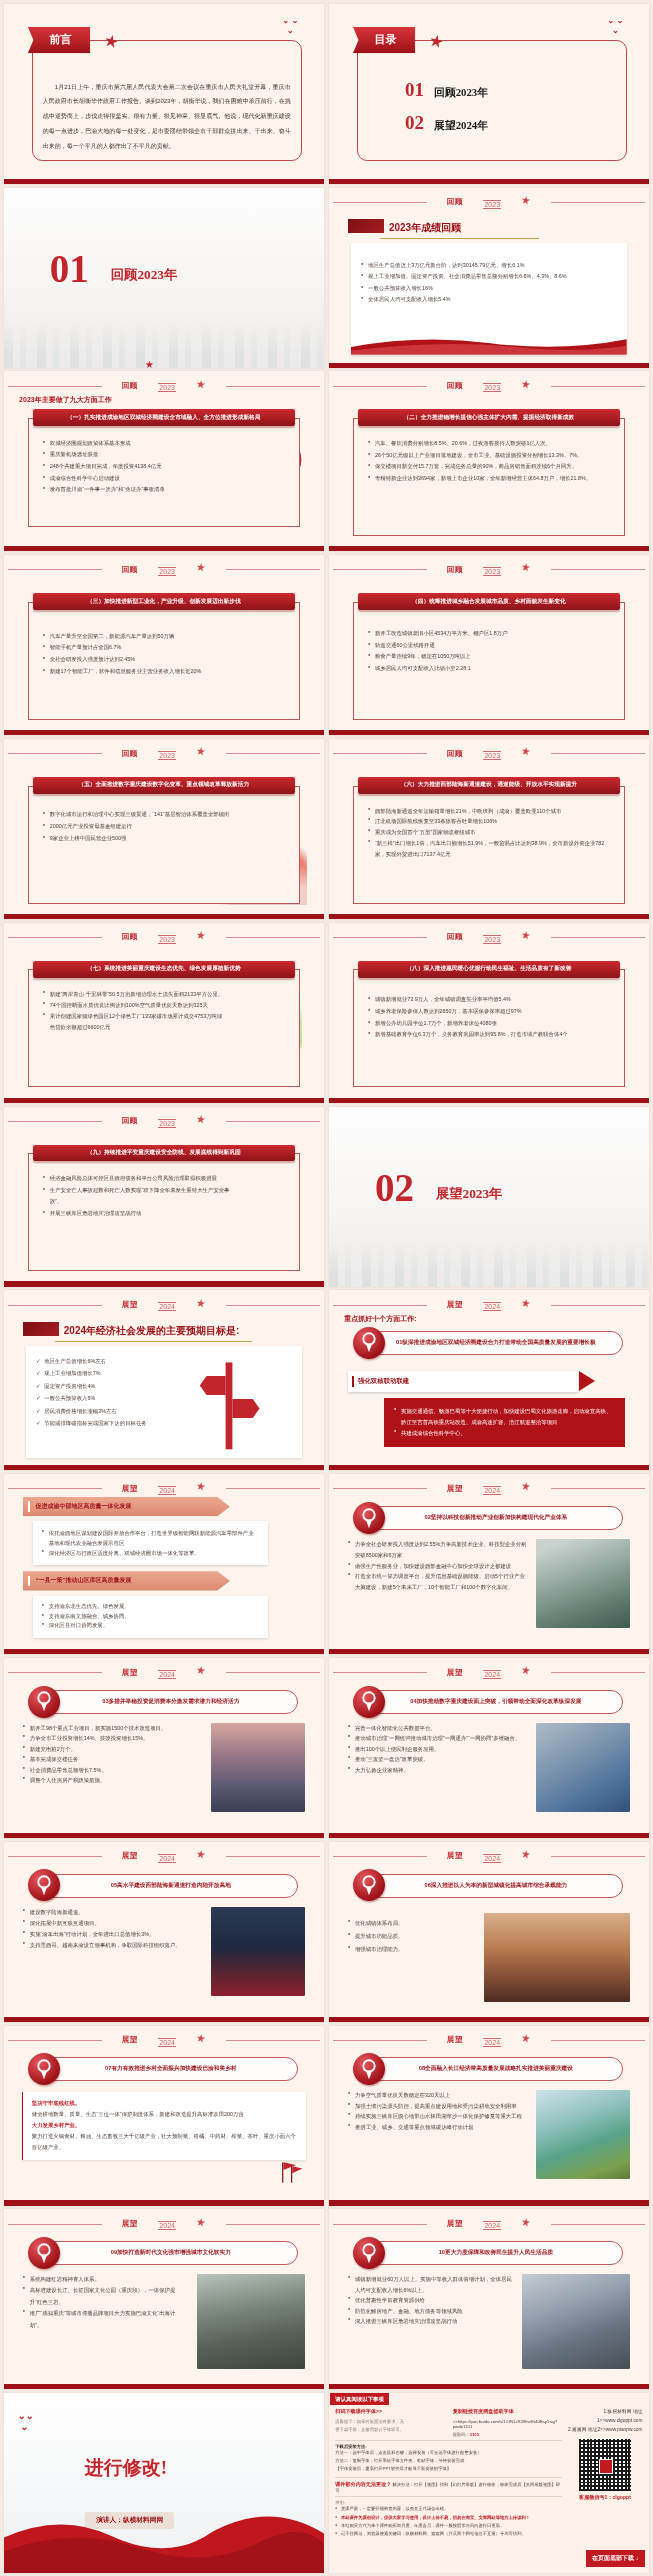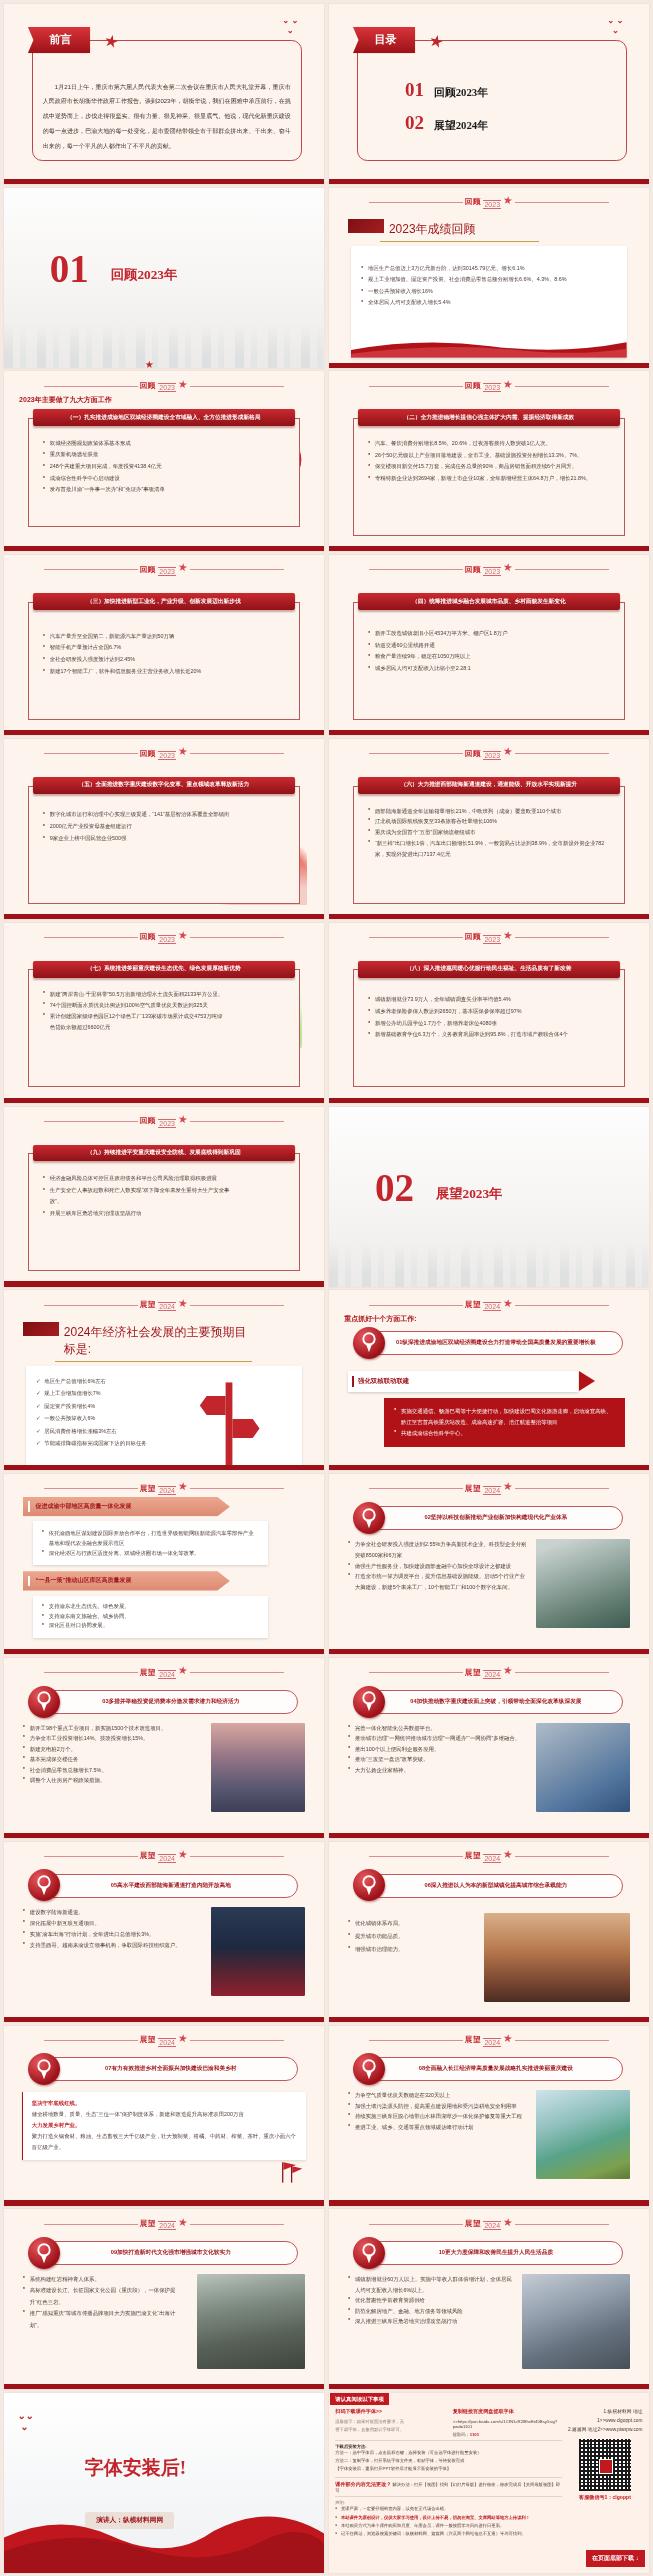--- a/index.html
+++ b/index.html
@@ -3,21 +3,21 @@
 <meta charset="utf-8">
 <style>
   html,body{margin:0;padding:0;background:#ffffff;}
   body{width:653px;font-family:"Liberation Sans",sans-serif;-webkit-font-smoothing:antialiased;}
   .page{box-sizing:border-box;width:653px;padding:3.8px;background:#f5e9e3;display:grid;
         grid-template-columns:320px 320px;gap:3.8px 5.1px;}
   .slide{position:relative;box-sizing:border-box;width:320px;height:180px;background:#fcf4ed;
          overflow:hidden;box-shadow:0 0 0 0.6px #ecdfd7;}
   .footbar{position:absolute;left:0;right:0;bottom:0;height:5.1px;background:#9e1118;}
   
-  .hdr{position:relative;display:flex;align-items:center;justify-content:center;gap:2px;padding-top:7.6px;height:14px;}
+  .hdr{position:relative;display:flex;align-items:center;justify-content:center;gap:20px;padding-top:7.6px;height:14px;}
   .hline{width:94px;height:0.6px;background:#d98f93;}
   .hlbl{color:#c2262c;font-weight:bold;font-size:7.6px;letter-spacing:0.6px;}
   .hyr{color:#d4666d;font-size:7px;border-top:0.6px solid #d4666d;border-bottom:0.6px solid #d4666d;padding:0 1.3px;margin-top:3.8px;}
   .hstar{color:#d44850;font-size:10.8px;line-height:1;transform:rotate(8deg);margin-top:-3.8px;}
   
   .pagetitle{color:#b01920;font-weight:bold;font-size:7px;margin:2.5px 0 0 15.3px;}
   .banner{position:relative;z-index:2;margin:7.6px auto 0;width:254px;background:linear-gradient(180deg,#cb2a30,#8e1217);
           color:#fff;text-align:center;font-size:5.7px;font-weight:bold;padding:4.4px 3.8px;border-radius:1.9px;
           box-shadow:0 1.3px 1.9px rgba(120,20,20,.35);}
   .banner.tight{margin-top:16.5px;}
@@ -49,21 +49,21 @@
   .divider{background:linear-gradient(180deg,#fdfdfd 0%,#f6f4f2 60%,#eceae8 100%);}
   .skyline{position:absolute;left:0;right:0;bottom:0;height:44px;opacity:.35;
     background:repeating-linear-gradient(90deg,#c6ccd2 0 9px,transparent 9px 16.5px,#d4dadf 16.5px 21.6px,transparent 21.6px 33px);
     -webkit-mask-image:linear-gradient(180deg,transparent,#000 70%);mask-image:linear-gradient(180deg,transparent,#000 70%);}
   .divnum{position:absolute;left:46px;top:58px;color:#c2262c;font-family:"Liberation Serif",serif;font-weight:bold;font-size:39px;}
   .divtitle{position:absolute;left:107px;top:78px;color:#c2262c;font-weight:bold;font-size:13.3px;font-family:"Liberation Serif",serif;}
   .divstar{position:absolute;bottom:-2.5px;left:141px;color:#c2262c;font-size:10.2px;}
   
   .tbar{position:relative;margin:9px 0 0 19px;width:191px;}
   .tbar .flag{position:absolute;left:0;top:0;width:36px;height:14px;background:linear-gradient(135deg,#7d1013,#a61d22);}
-  .tbar .ttl{margin-left:32px;color:#9e1118;font-weight:normal;font-size:12px;padding:1.9px 0 3.2px 9px;border-bottom:1.3px solid #c8a24a;margin-top:10px;}
+  .tbar .ttl{margin-left:32px;color:#9e1118;font-weight:bold;font-size:10px;padding:1.9px 0 3.2px 9px;border-bottom:1.3px solid #c8a24a;margin-top:10px;}
   .whitebox{position:relative;margin:3.8px auto 0;width:276px;height:112px;background:#fff;box-shadow:0 0.6px 2.5px rgba(0,0,0,.12);overflow:hidden;}
   .whitebox .bullets{padding:5.1px 10.2px;}
   .wave{position:absolute;left:0;right:0;bottom:0;height:21.6px;}
   
   .pill{position:relative;margin:10.2px auto 0;width:269px;height:24px;border:0.6px solid #c4565c;border-radius:12px;
         background:#fffdfb;display:flex;align-items:center;justify-content:center;color:#9e1118;font-weight:bold;
         font-size:5.7px;padding:0 16.5px 0 30.5px;box-sizing:border-box;text-align:center;}
   .medal{position:absolute;left:-2.5px;top:-5.1px;width:32px;height:32px;border-radius:50%;
          background:radial-gradient(circle at 35% 30%,#e8575d,#9e1118 70%);box-shadow:0.6px 1.3px 1.9px rgba(100,10,10,.4);}
   .medal svg{position:absolute;left:7px;top:5.7px;}
@@ -753,21 +753,21 @@
           <div class="bullet">防范化解房地产、金融、地方债务等领域风险</div>
           <div class="bullet">深入推进三峡库区危岩地灾治理攻坚战行动</div>
         </div>
       <div class="photo" style="flex-basis:108px;height:95px;background:linear-gradient(160deg,#c5ccd4 0%,#94a0ae 35%,#66727f 65%,#474f58 100%);"></div>
     </div>
     <div class="footbar"></div>
   </section>
 
   <section class="slide thanks">
     <div class="birds" style="left:14px;top:16.5px;font-size:9.5px;">⌄⌄<br>&nbsp;⌄</div>
-    <div class="thankstitle">字体安装后!</div>
+    <div class="thankstitle">进行修改!</div>
     <div class="speakerbadge">演讲人：纵横材料网网</div>
     <svg class="silk" viewBox="0 0 504 96" preserveAspectRatio="none">
       <path d="M0,40 Q90,0 170,38 Q260,80 330,30 Q420,-18 504,34 L504,96 L0,96 Z" fill="#c0161d"></path>
       <path d="M0,62 Q110,22 210,56 Q320,92 410,44 Q470,16 504,50 L504,96 L0,96 Z" fill="#9c1217" opacity="0.85"></path>
     </svg>
   </section>
 
   <section class="slide notice">
     <div class="ntag">请认真阅读以下事项</div>
     <div class="ncols">

